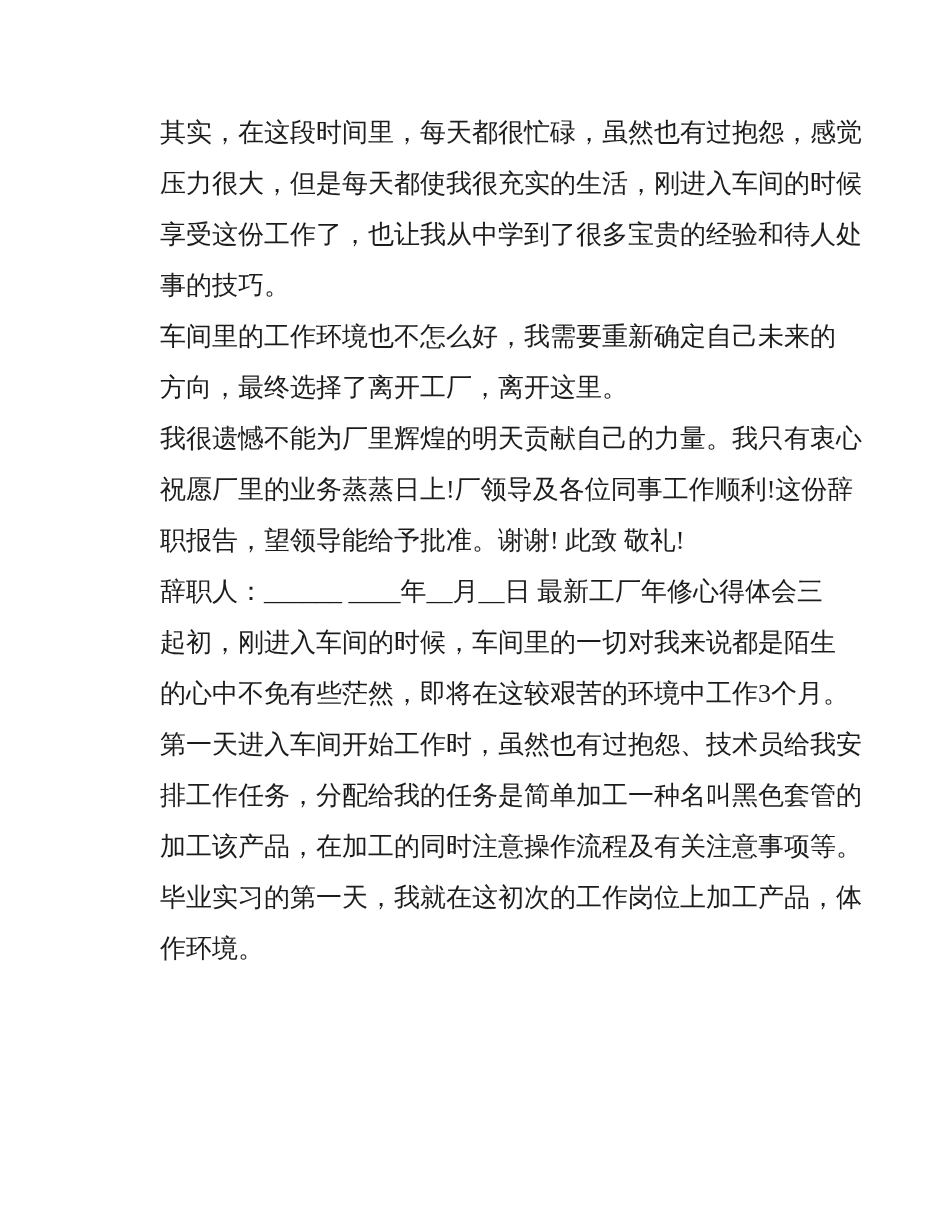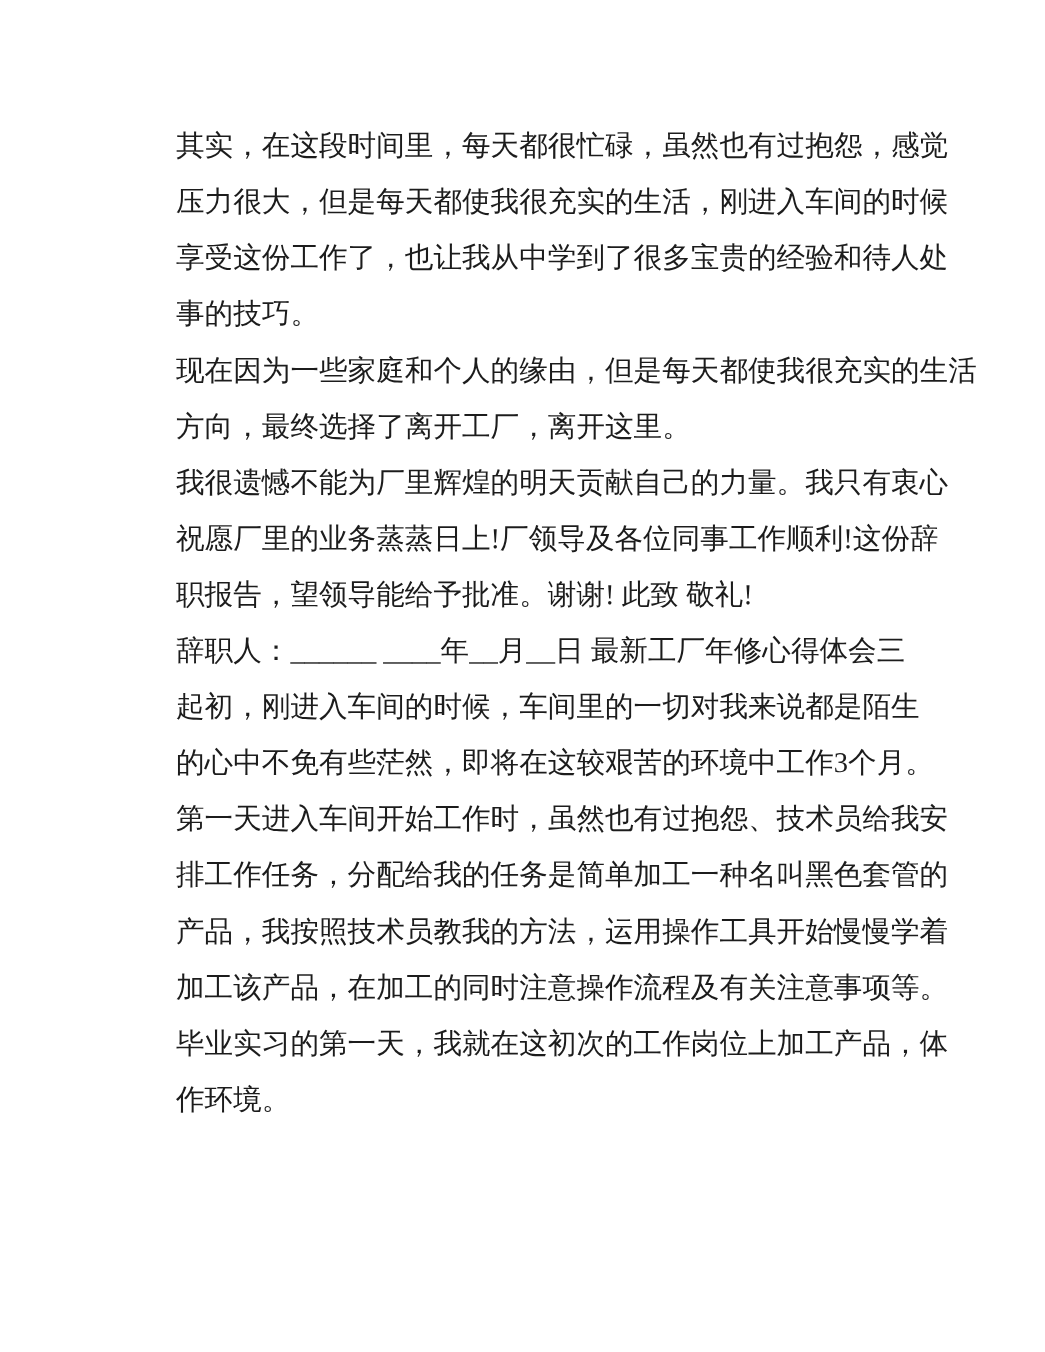--- a/index.html
+++ b/index.html
@@ -33,27 +33,26 @@
   }
 </style>
 </head>
 <body style="background: rgb(255, 255, 255);">
 
 <div class="doc" style="color: rgb(28, 28, 28);">
   <div class="line">其实，在这段时间里，每天都很忙碌，虽然也有过抱怨，感觉</div>
   <div class="line">压力很大，但是每天都使我很充实的生活，刚进入车间的时候</div>
   <div class="line">享受这份工作了，也让我从中学到了很多宝贵的经验和待人处</div>
   <div class="line">事的技巧。</div>
-  <div class="line">现在因为一些家庭和个人的缘由，但是每天都使我很充实的生活</div>
+  <div class="line">车间里的工作环境也不怎么好，我需要重新确定自己未来的</div>
   <div class="line">方向，最终选择了离开工厂，离开这里。</div>
   <div class="line">我很遗憾不能为厂里辉煌的明天贡献自己的力量。我只有衷心</div>
   <div class="line">祝愿厂里的业务蒸蒸日上!厂领导及各位同事工作顺利!这份辞</div>
   <div class="line">职报告，望领导能给予批准。谢谢! 此致 敬礼!</div>
   <div class="line">辞职人：______ ____年__月__日 最新工厂年修心得体会三</div>
   <div class="line">起初，刚进入车间的时候，车间里的一切对我来说都是陌生</div>
   <div class="line">的心中不免有些茫然，即将在这较艰苦的环境中工作3个月。</div>
   <div class="line">第一天进入车间开始工作时，虽然也有过抱怨、技术员给我安</div>
   <div class="line">排工作任务，分配给我的任务是简单加工一种名叫黑色套管的</div>
-  <div class="line">产品，我按照技术员教我的方法，运用操作工具开始慢慢学着</div>
   <div class="line">加工该产品，在加工的同时注意操作流程及有关注意事项等。</div>
   <div class="line">毕业实习的第一天，我就在这初次的工作岗位上加工产品，体</div>
   <div class="line">作环境。</div>
 </div>
 
 </body></html>

